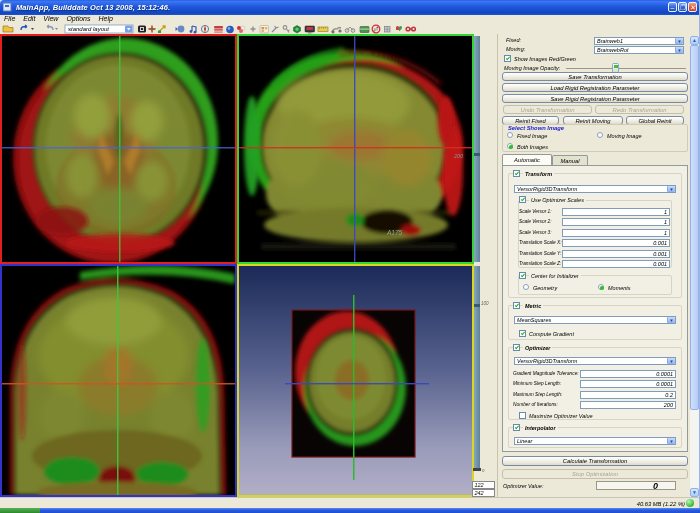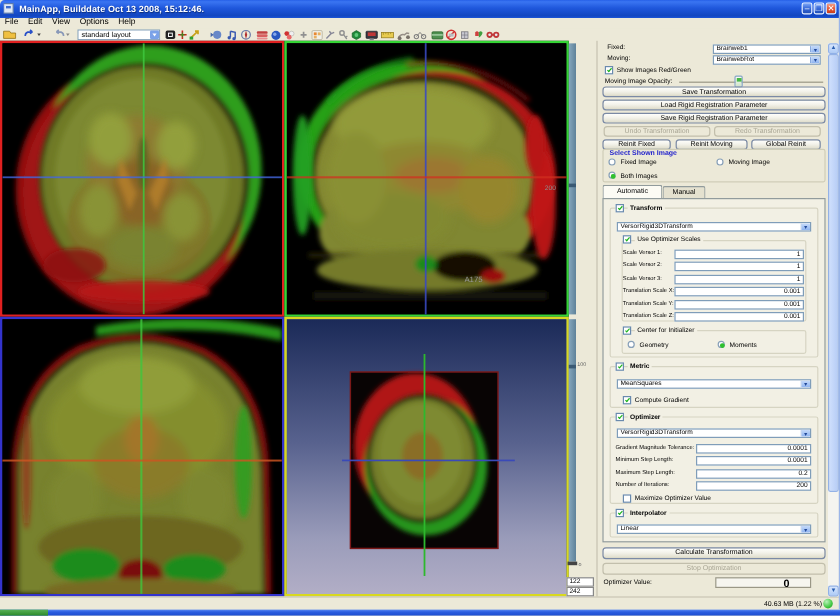--- a/index.html
+++ b/index.html
@@ -1,18 +1,18 @@
 <!DOCTYPE html>
 <html><head>
 <meta charset="utf-8">
 <style>
 * { margin:0; padding:0; box-sizing:border-box; }
 html,body { width:700px; height:513px; overflow:hidden; background:#ece9d8;
   font-family:"Liberation Sans", sans-serif; }
-#win { position:absolute; left:0; top:0; width:700px; height:513px; }
+#win { position:absolute; left:0; top:0; width:700px; height:513px;font-style:italic; }
 .abs { position:absolute; }
 
 #title { left:0; top:0; width:700px; height:15px;
   background:linear-gradient(180deg,#2660e8 0%,#3a75f2 10%,#1f57dc 45%,#1246c0 88%,#1c55d8 100%);
   border-radius:4px 4px 0 0; }
 #title .txt { position:absolute; left:16px; top:2.5px; color:#fff; font-size:7.5px; font-weight:bold;
   text-shadow:0.5px 0.5px 1px #0a2a70; letter-spacing:0.1px; }
 #ticon { left:3px; top:2px; width:10px; height:10px; }
 .tbtn { position:absolute; top:2px; width:9px; height:10px; border-radius:2px;
   border:1px solid #eaf2ff; font-size:7px; color:#fff; text-align:center; line-height:9px; }

